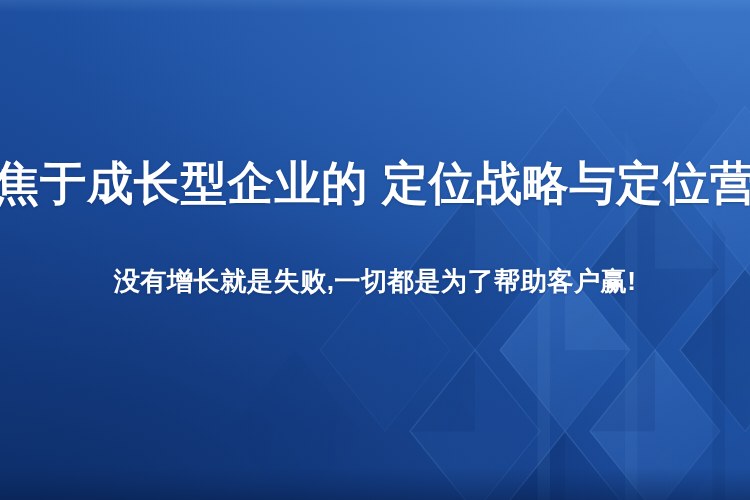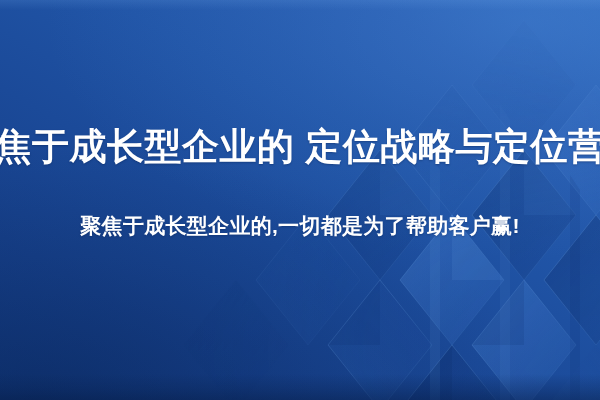--- a/index.html
+++ b/index.html
@@ -228,16 +228,16 @@
       </svg>
     </div>
 
     <div class="top-band"></div>
     <div class="bottom-band"></div>
   </div>
 
   <div class="text-block">
     <div class="headline"><span>聚焦于成长型企业的</span><span class="seg-gap"></span><span>定位战略与定位营销</span></div>
 
-    <div class="subhead">聚焦于成长型企业的,一切都是为了帮助客户赢!</div>
+    <div class="subhead">没有增长就是失败,一切都是为了帮助客户赢!</div>
   </div>
 
 </div>
 
 </body></html>

